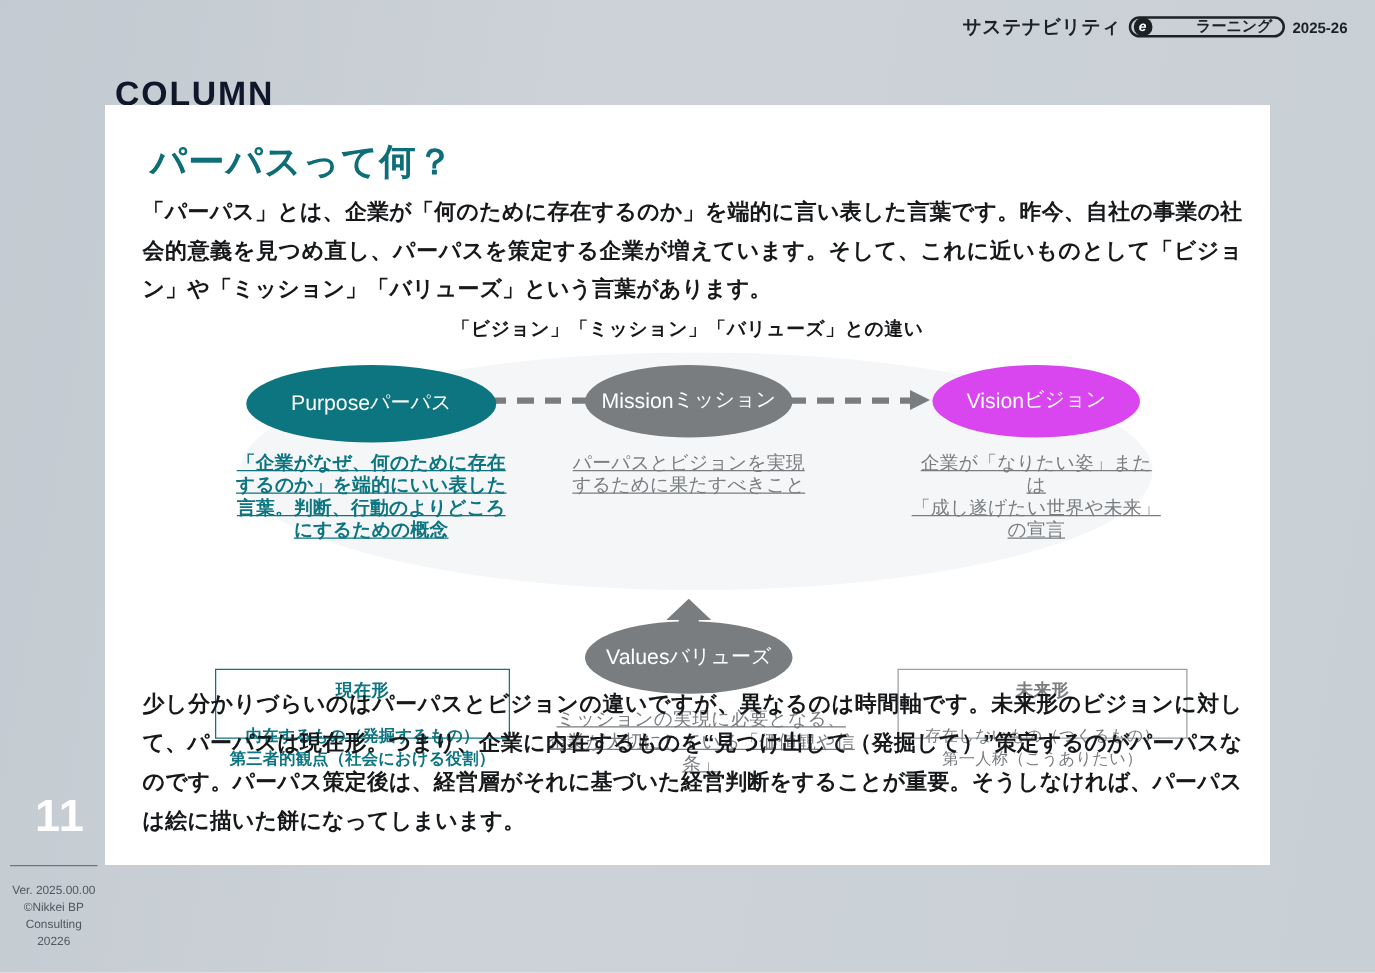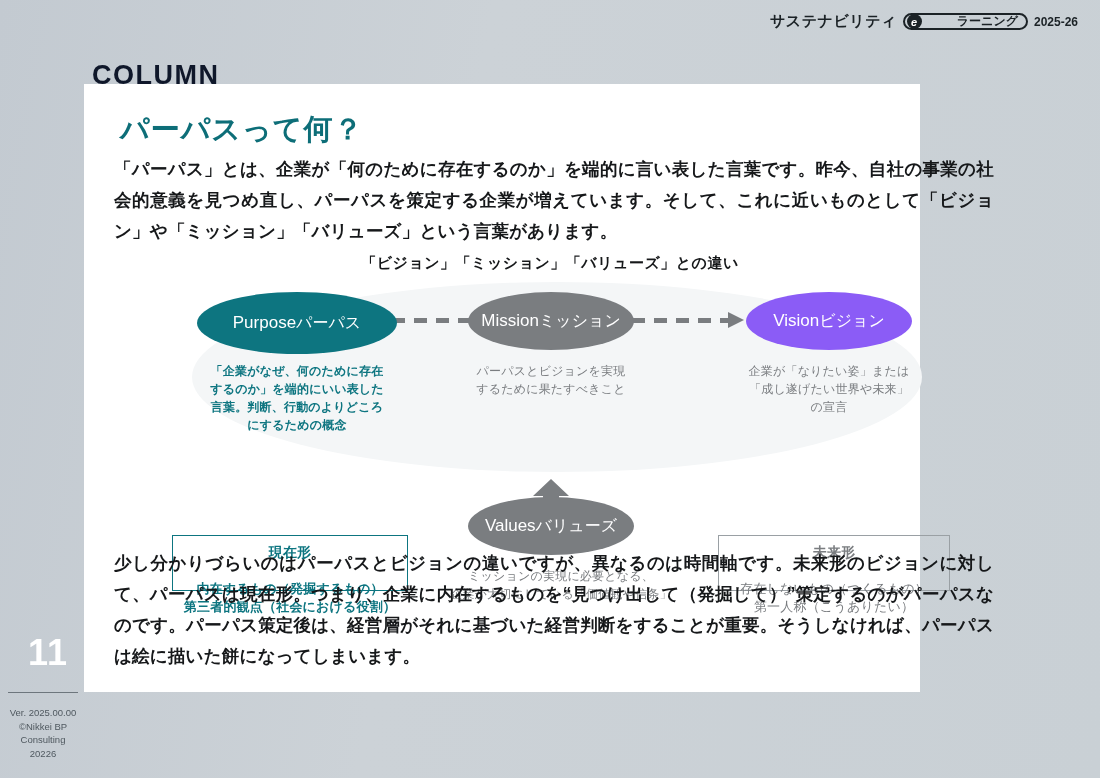--- a/index.html
+++ b/index.html
@@ -72,21 +72,21 @@
     font-weight: bold;
     letter-spacing: 1.5px;
     text-align: right;
   }
 
   
   .card {
     position: absolute;
     left: 84px;
     top: 84px;
-    width: 836px;
+    width: 932px;
     height: 608px;
     background: #ffffff;
   }
 
   .card-title {
     position: absolute;
     left: 36px;
     top: 26px;
     color: #0d6e78;
     font-size: 29px;
@@ -164,37 +164,38 @@
     top: 38px;
     width: 166px;
     height: 58px;
     background: #7a7d80;
   }
   .node-vision {
     left: 662px;
     top: 38px;
     width: 166px;
     height: 58px;
-    background: #8b5cf6;
+    background: #d946ef;
     justify-content: center;
   }
   .node-values {
     left: 384px;
     top: 243px;
     width: 166px;
     height: 58px;
     background: #7a7d80;
   }
 
   .node-desc {
     position: absolute;
     text-align: center;
-    font-size: 12px;
+    font-size: 15px;
     line-height: 18px;
     letter-spacing: 0.2px;
+    text-decoration: underline;
   }
   .desc-purpose {
     left: 93px;
     top: 108px;
     width: 240px;
     color: #0d7580;
     font-weight: bold;
   }
   .desc-mission {
     left: 372px;

